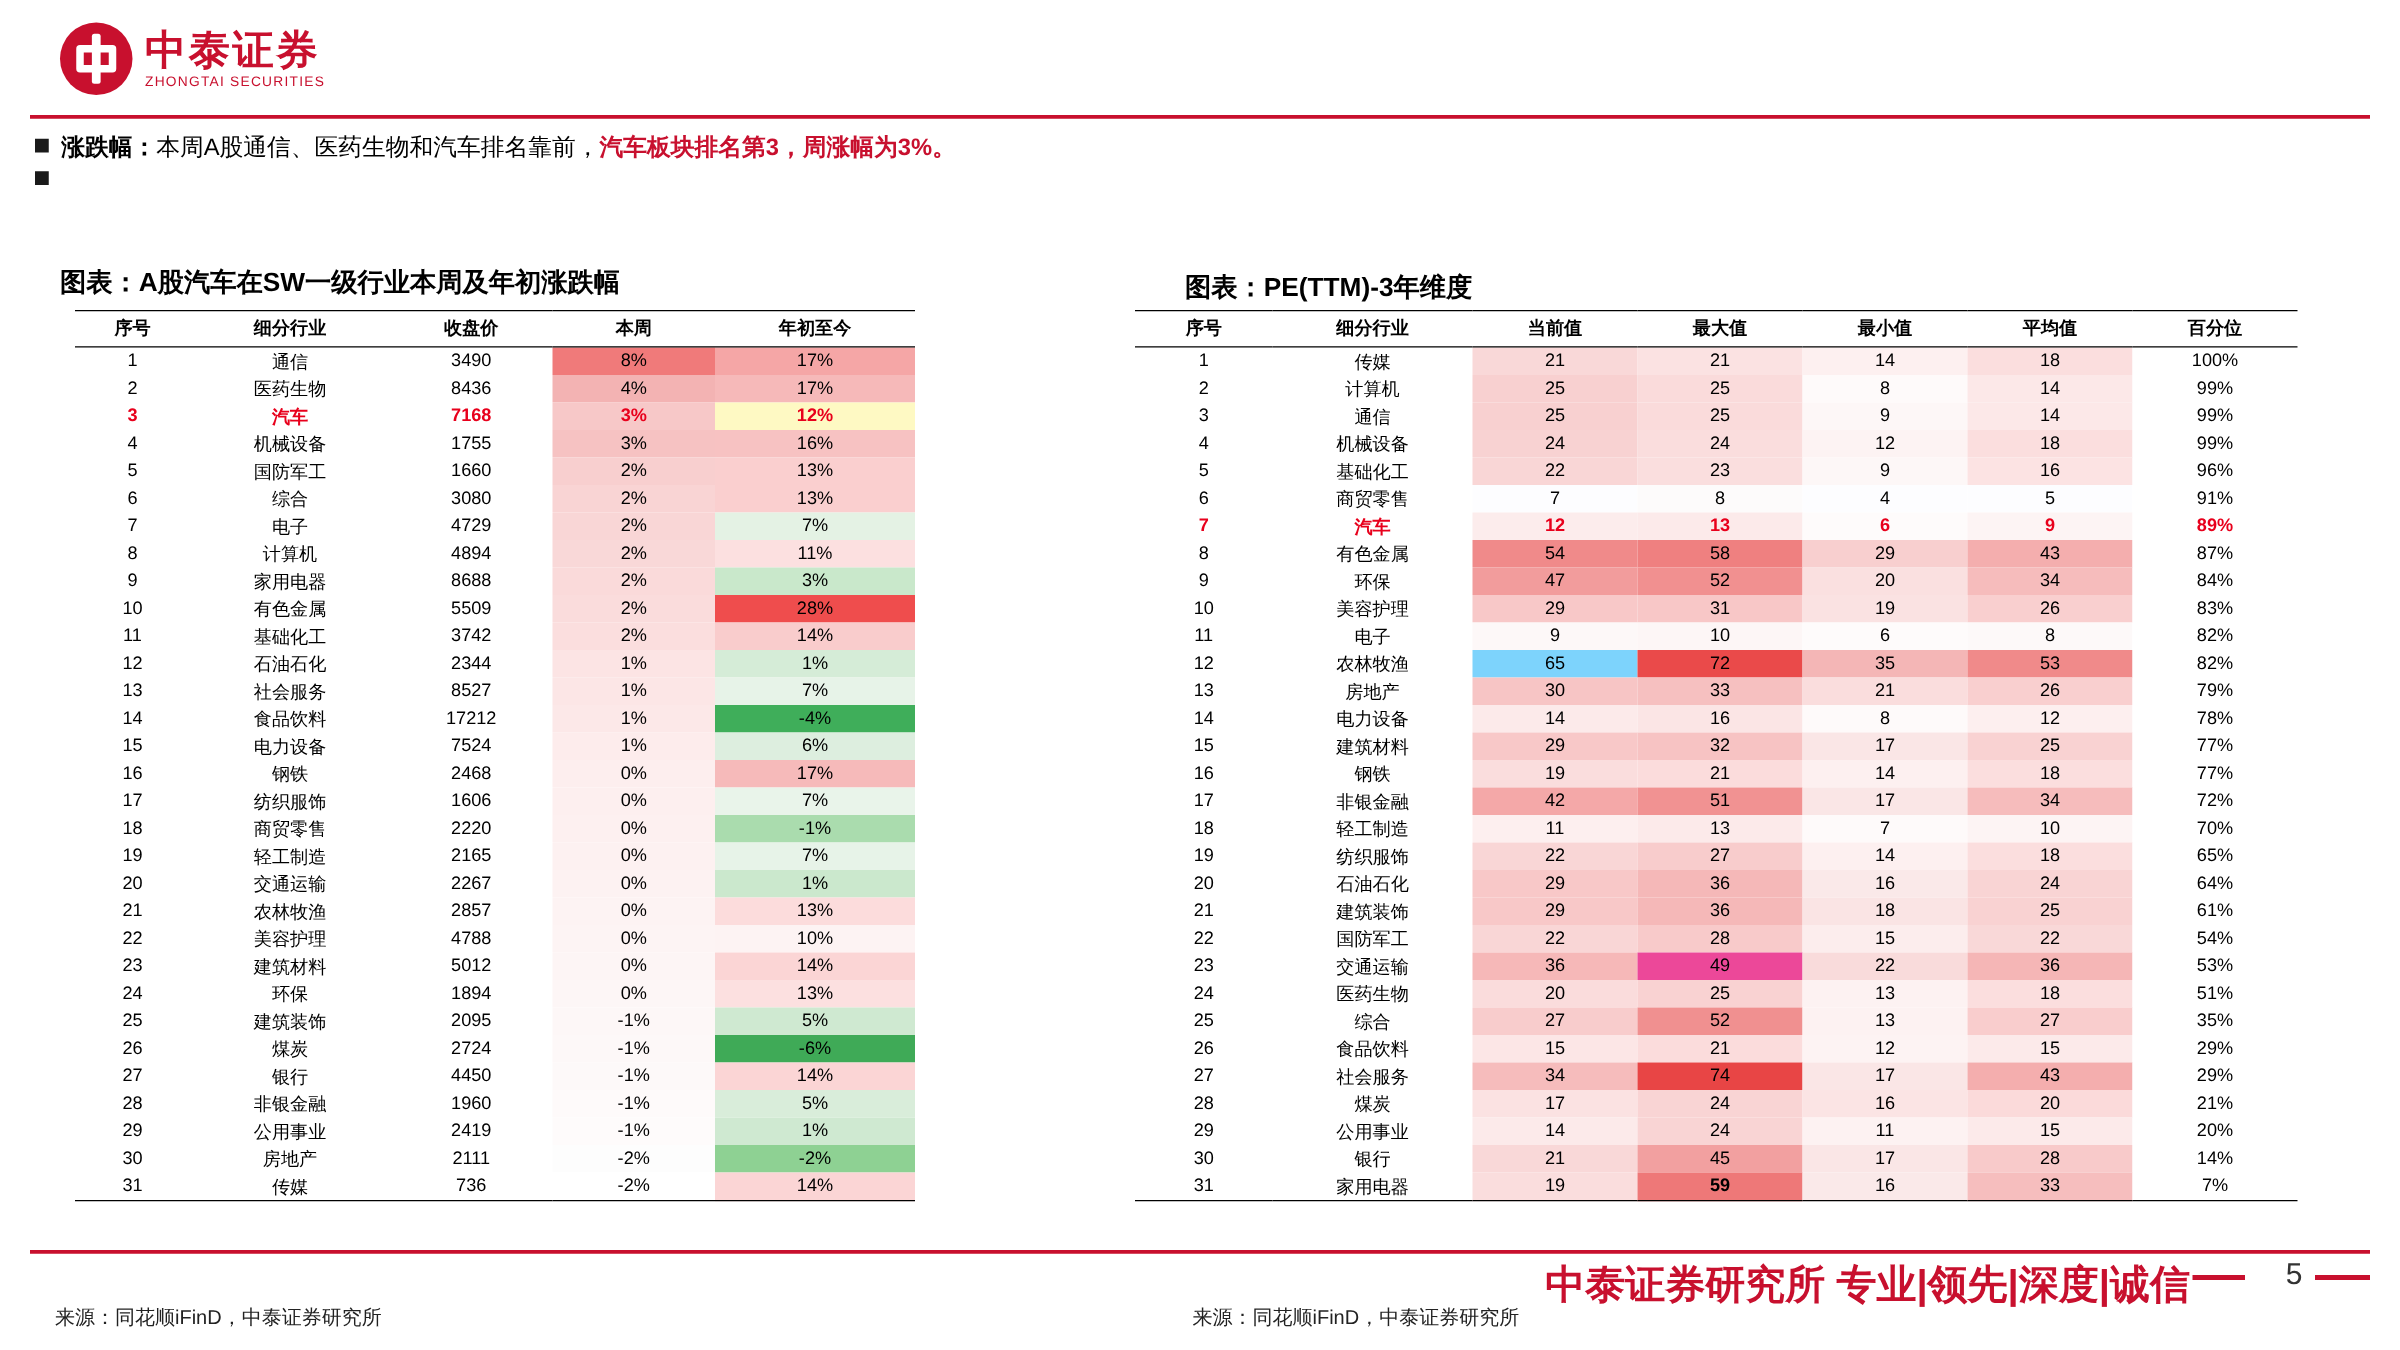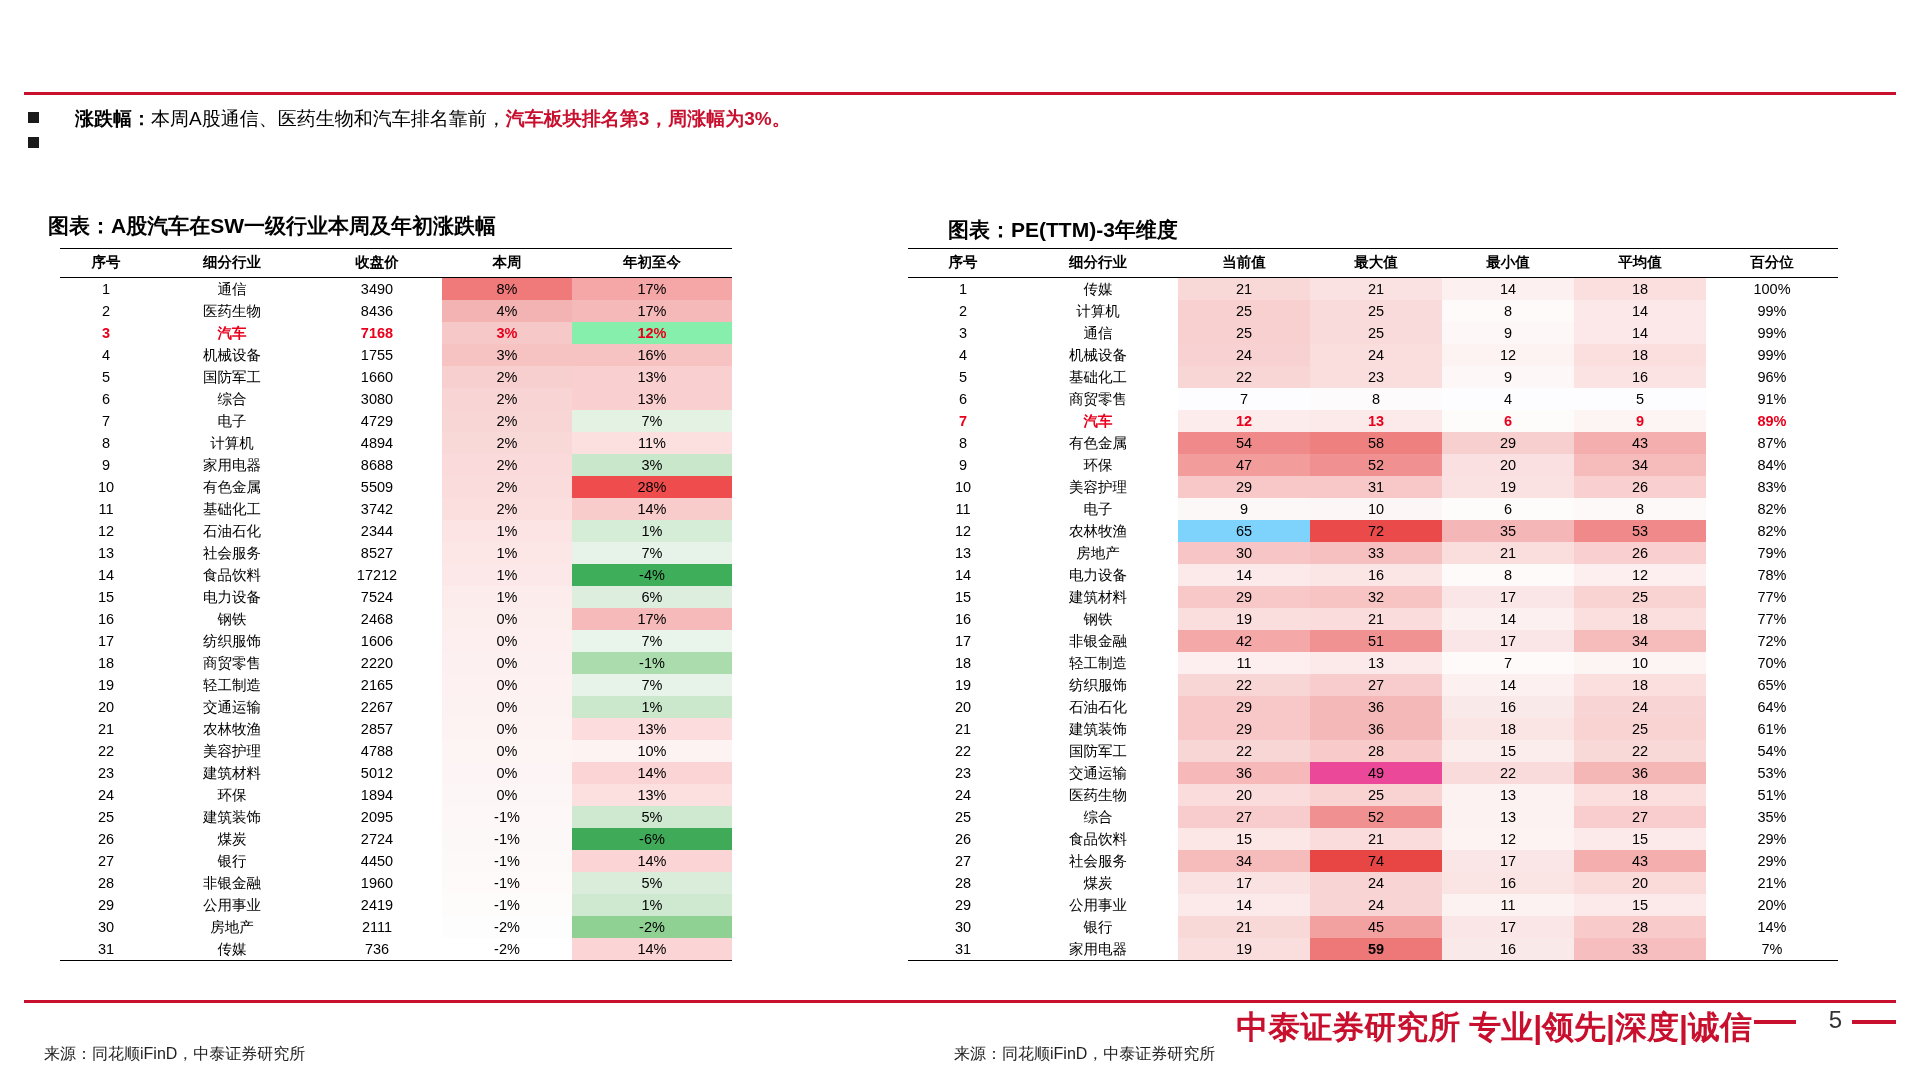--- a/index.html
+++ b/index.html
@@ -109,21 +109,21 @@
   }
   .bullet-sq {
     width: 11px;
     height: 11px;
     background: #1a1a1a;
     margin-right: 10px;
     flex: none;
     position: relative;
     top: -2px;
   }
-  .b-label { font-weight: bold; margin-left: 26px; }
+  .b-label { font-weight: bold; }
   .b-red { color: #c8102e; font-weight: bold; }
 
   
   .sect-title {
     position: absolute;
     font-size: 21px;
     font-weight: bold;
   }
   .sect-title.left { left: 48px; top: 212px; }
   .sect-title.right { left: 948px; top: 216px; }
@@ -202,20 +202,27 @@
     font-size: 16px;
     color: #222;
   }
   .source.left { left: 44px; }
   .source.right { left: 954px; }
 </style>
 </head>
 <body>
 
 <div class="header">
+  <div class="logo">
+    <div class="logo-mark"></div>
+    <div class="logo-text">
+      <div class="logo-cn">中泰证券</div>
+      <div class="logo-en">ZHONGTAI SECURITIES</div>
+    </div>
+  </div>
   <div class="header-rule"></div>
 </div>
 
 <div class="bullets">
   <div class="bullet">
     <span class="bullet-sq"></span>
     <span><span class="b-label">涨跌幅：</span><span>本周A股通信、医药生物和汽车排名靠前，</span><span class="b-red">汽车板块排名第3，周涨幅为3%。</span></span>
   </div>
   <div class="bullet">
     <span class="bullet-sq"></span>
@@ -255,21 +262,21 @@
         <td>医药生物</td>
         <td>8436</td>
         <td style="background: rgb(243, 179, 179);">4%</td>
         <td style="background: rgb(246, 185, 185);">17%</td>
       </tr>
       <tr>
         <td class="hl">3</td>
         <td class="hl">汽车</td>
         <td class="hl">7168</td>
         <td class="hl" style="background: rgb(247, 200, 200);">3%</td>
-        <td class="hl" style="background: #86efac;">12%</td>
+        <td class="hl" style="background: #fef9c3;">12%</td>
       </tr>
       <tr>
         <td>4</td>
         <td>机械设备</td>
         <td>1755</td>
         <td style="background: rgb(246, 194, 194);">3%</td>
         <td style="background: rgb(247, 194, 194);">16%</td>
       </tr>
       <tr>
         <td>5</td>

